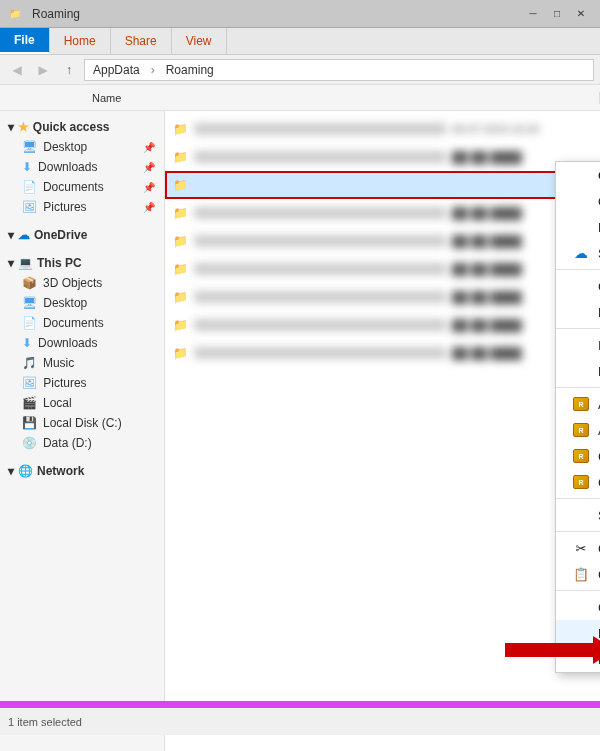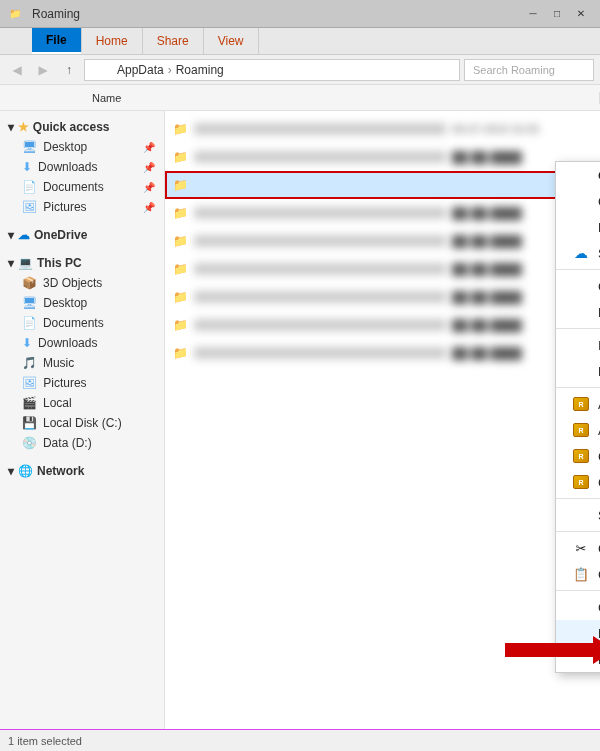--- a/index.html
+++ b/index.html
@@ -73,23 +73,22 @@
       cursor: pointer;
       border-right: 1px solid #ccc;
     }
     .ribbon-tab.active {
       background: #fff;
       border-bottom: 2px solid #fff;
       color: #0078d4;
     }
     .ribbon-tab:first-child {
       background: #0078d4;
-      color: #000000;
+      color: #ffffff;
       font-weight: bold;
-      margin-left: 32px;
     }
 
     
     .address-bar {
       height: 30px;
       background: #f0f0f0;
       display: flex;
       align-items: center;
       padding: 0 6px;
       gap: 4px;
@@ -113,22 +112,21 @@
       border: 1px solid #ccc;
       display: flex;
       align-items: center;
       padding: 0 8px;
       font-size: 12px;
       color: #333;
     }
     .address-breadcrumb {
       display: flex;
       align-items: center;
-      gap: 4px;
-      margin-left: 24px;
+      gap: 11px;
     }
     .breadcrumb-separator { color: #888; }
     .search-box {
       width: 130px;
       height: 22px;
       border: 1px solid #ccc;
       background: #fff;
       padding: 0 8px;
       font-size: 11px;
       display: flex;
@@ -313,30 +311,30 @@
       right: -20px;
       top: 50%;
       transform: translateY(-50%);
       border-left: 22px solid #cc0000;
       border-top: 14px solid transparent;
       border-bottom: 14px solid transparent;
     }
 
     
     .status-bar {
-      height: 22px;
+      height: 34px;
       background: #f0f0f0;
-      border-top: 1px solid #d946ef;
+      border-top: 7px solid #d946ef;
       display: flex;
       align-items: center;
       padding: 0 8px;
       font-size: 11px;
       color: #555;
       position: absolute;
-      bottom: 0;
+      bottom: 16px;
       width: 100%;
     }
     .icon-desktop { color: #4a9fe8; }
     .icon-downloads { color: #5aabf5; }
     .icon-documents { color: #5aabf5; }
     .icon-pictures { color: #5aabf5; }
     .icon-onedrive { color: #0078d4; }
     .icon-thispc { color: #6b6b6b; }
     .icon-3dobjects { color: #5aabf5; }
     .icon-music { color: #5aabf5; }
@@ -374,23 +372,20 @@
   <div class="nav-btn disabled">◀</div>
   <div class="nav-btn disabled">▶</div>
   <div class="nav-btn">↑</div>
   <div class="address-path">
     <div class="address-breadcrumb">
       <span>AppData</span>
       <span class="breadcrumb-separator">›</span>
       <span>Roaming</span>
     </div>
   </div>
-  <div class="search-box">
-    <span>Search Roaming</span>
-  </div>
 </div>
 
 <div class="column-header">
   <div class="col-name">Name</div>
 </div>
 
 <div class="main-layout">
 
   <div class="sidebar">
     <div class="sidebar-section-header">

